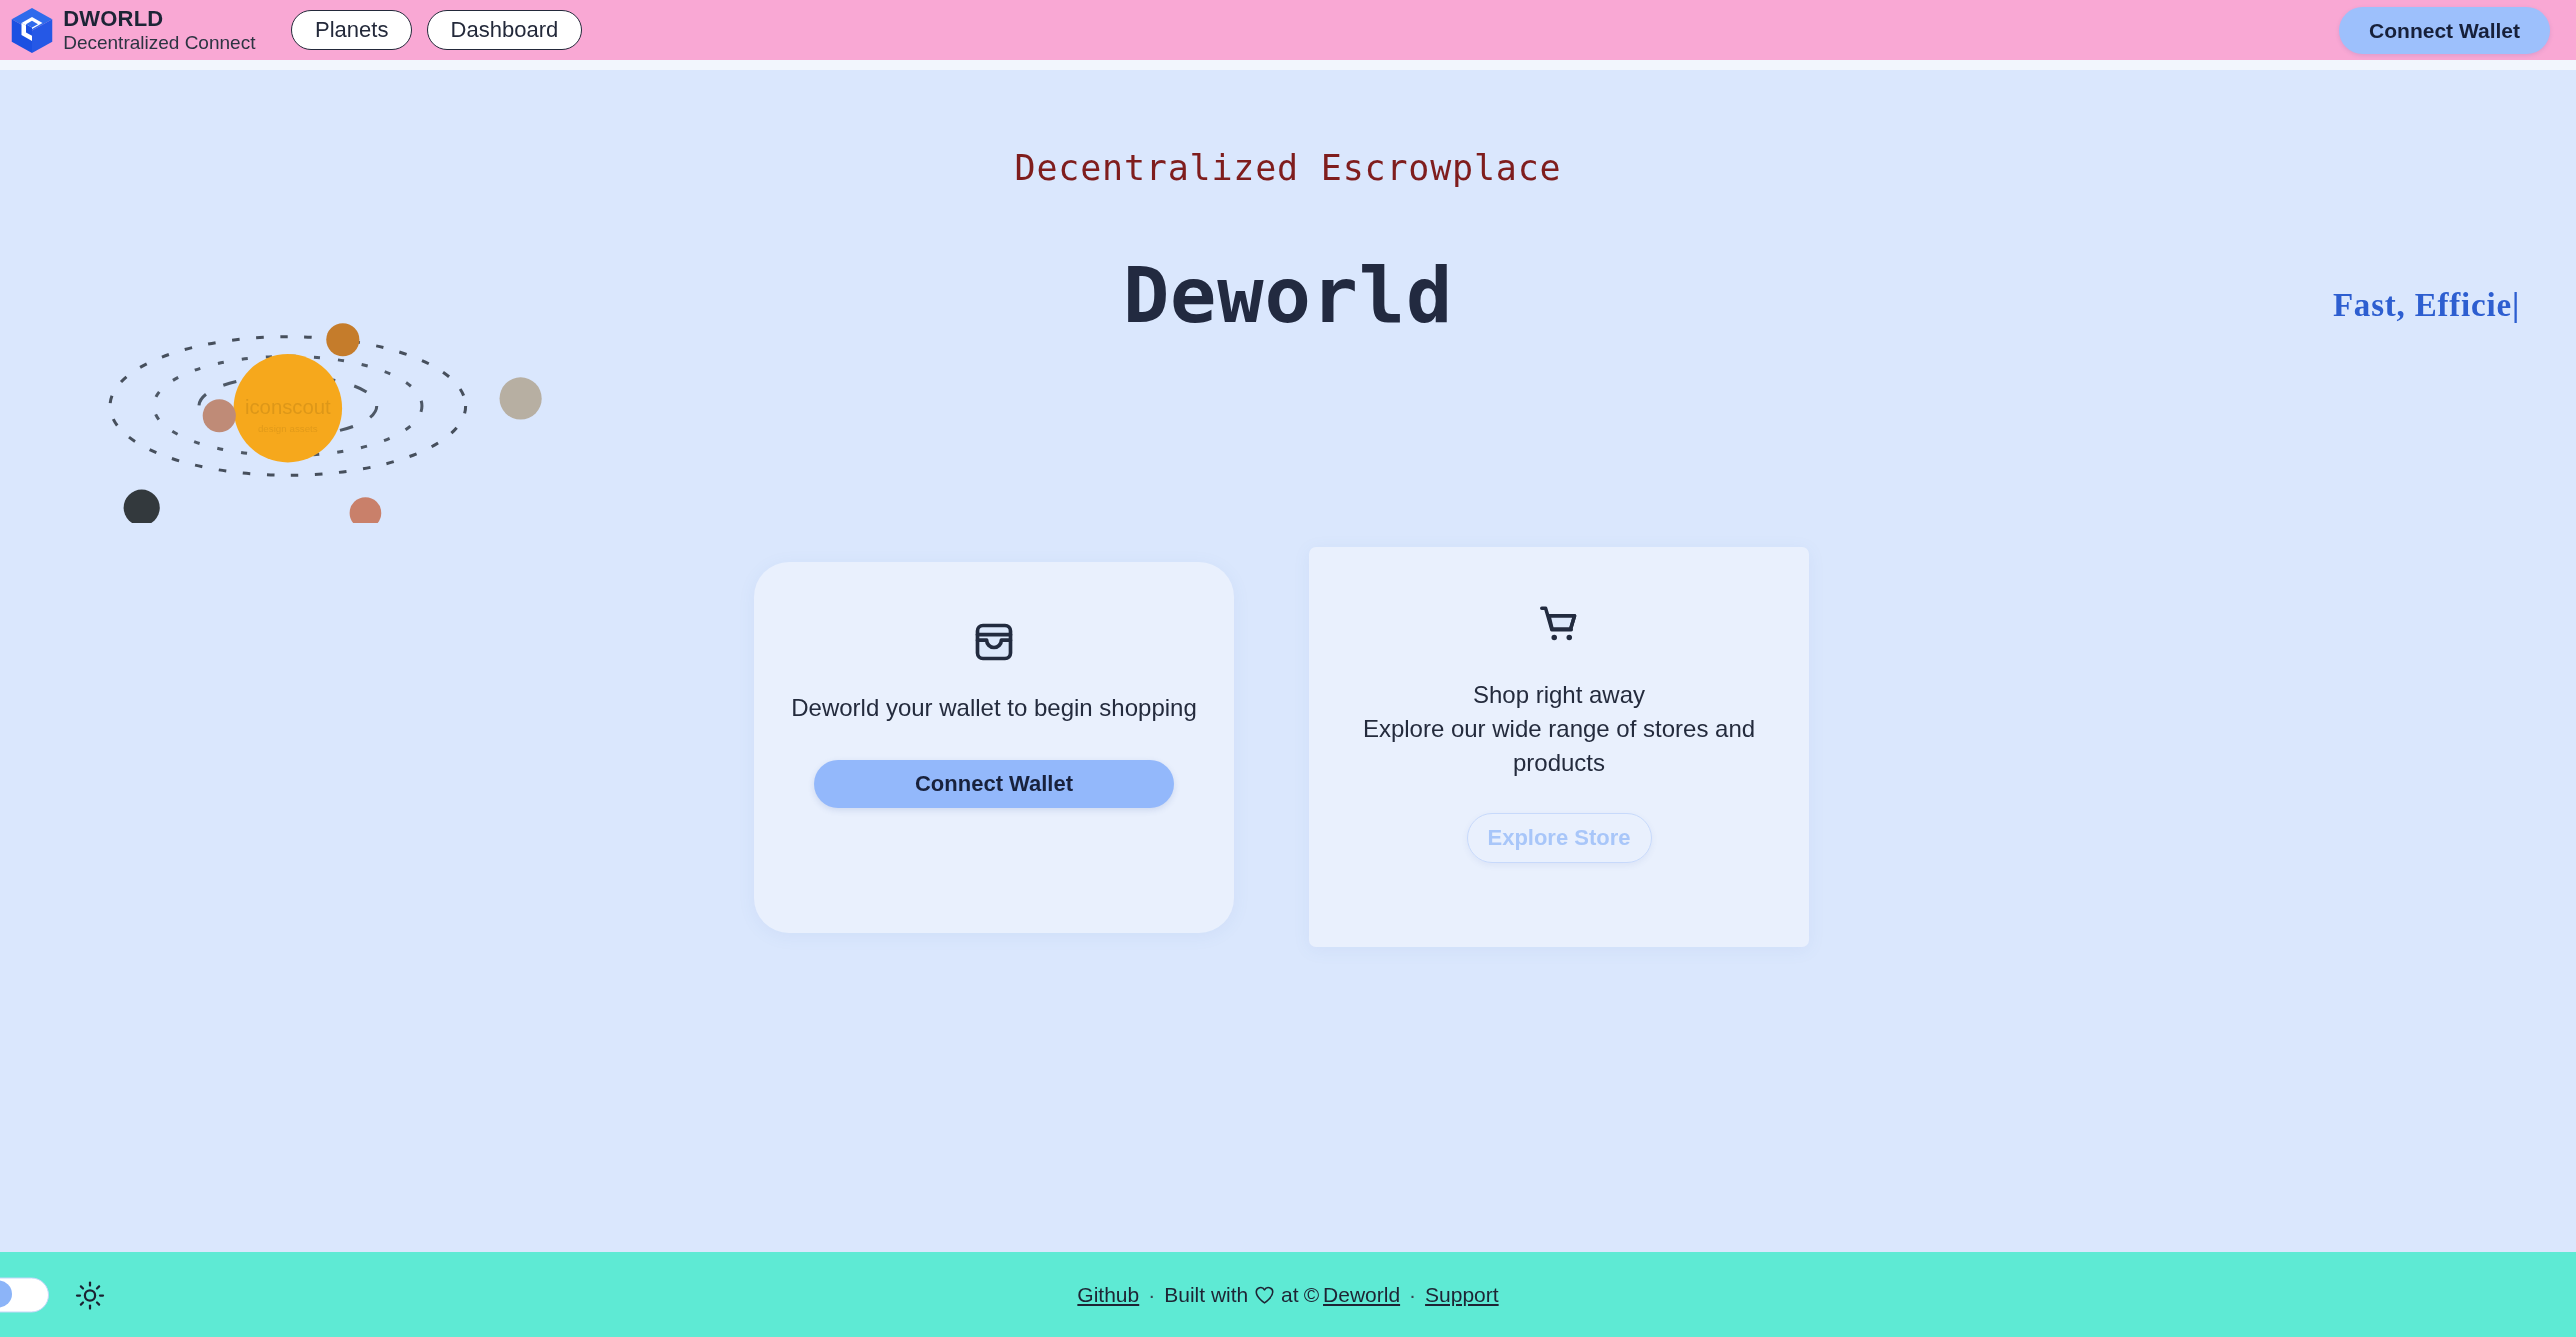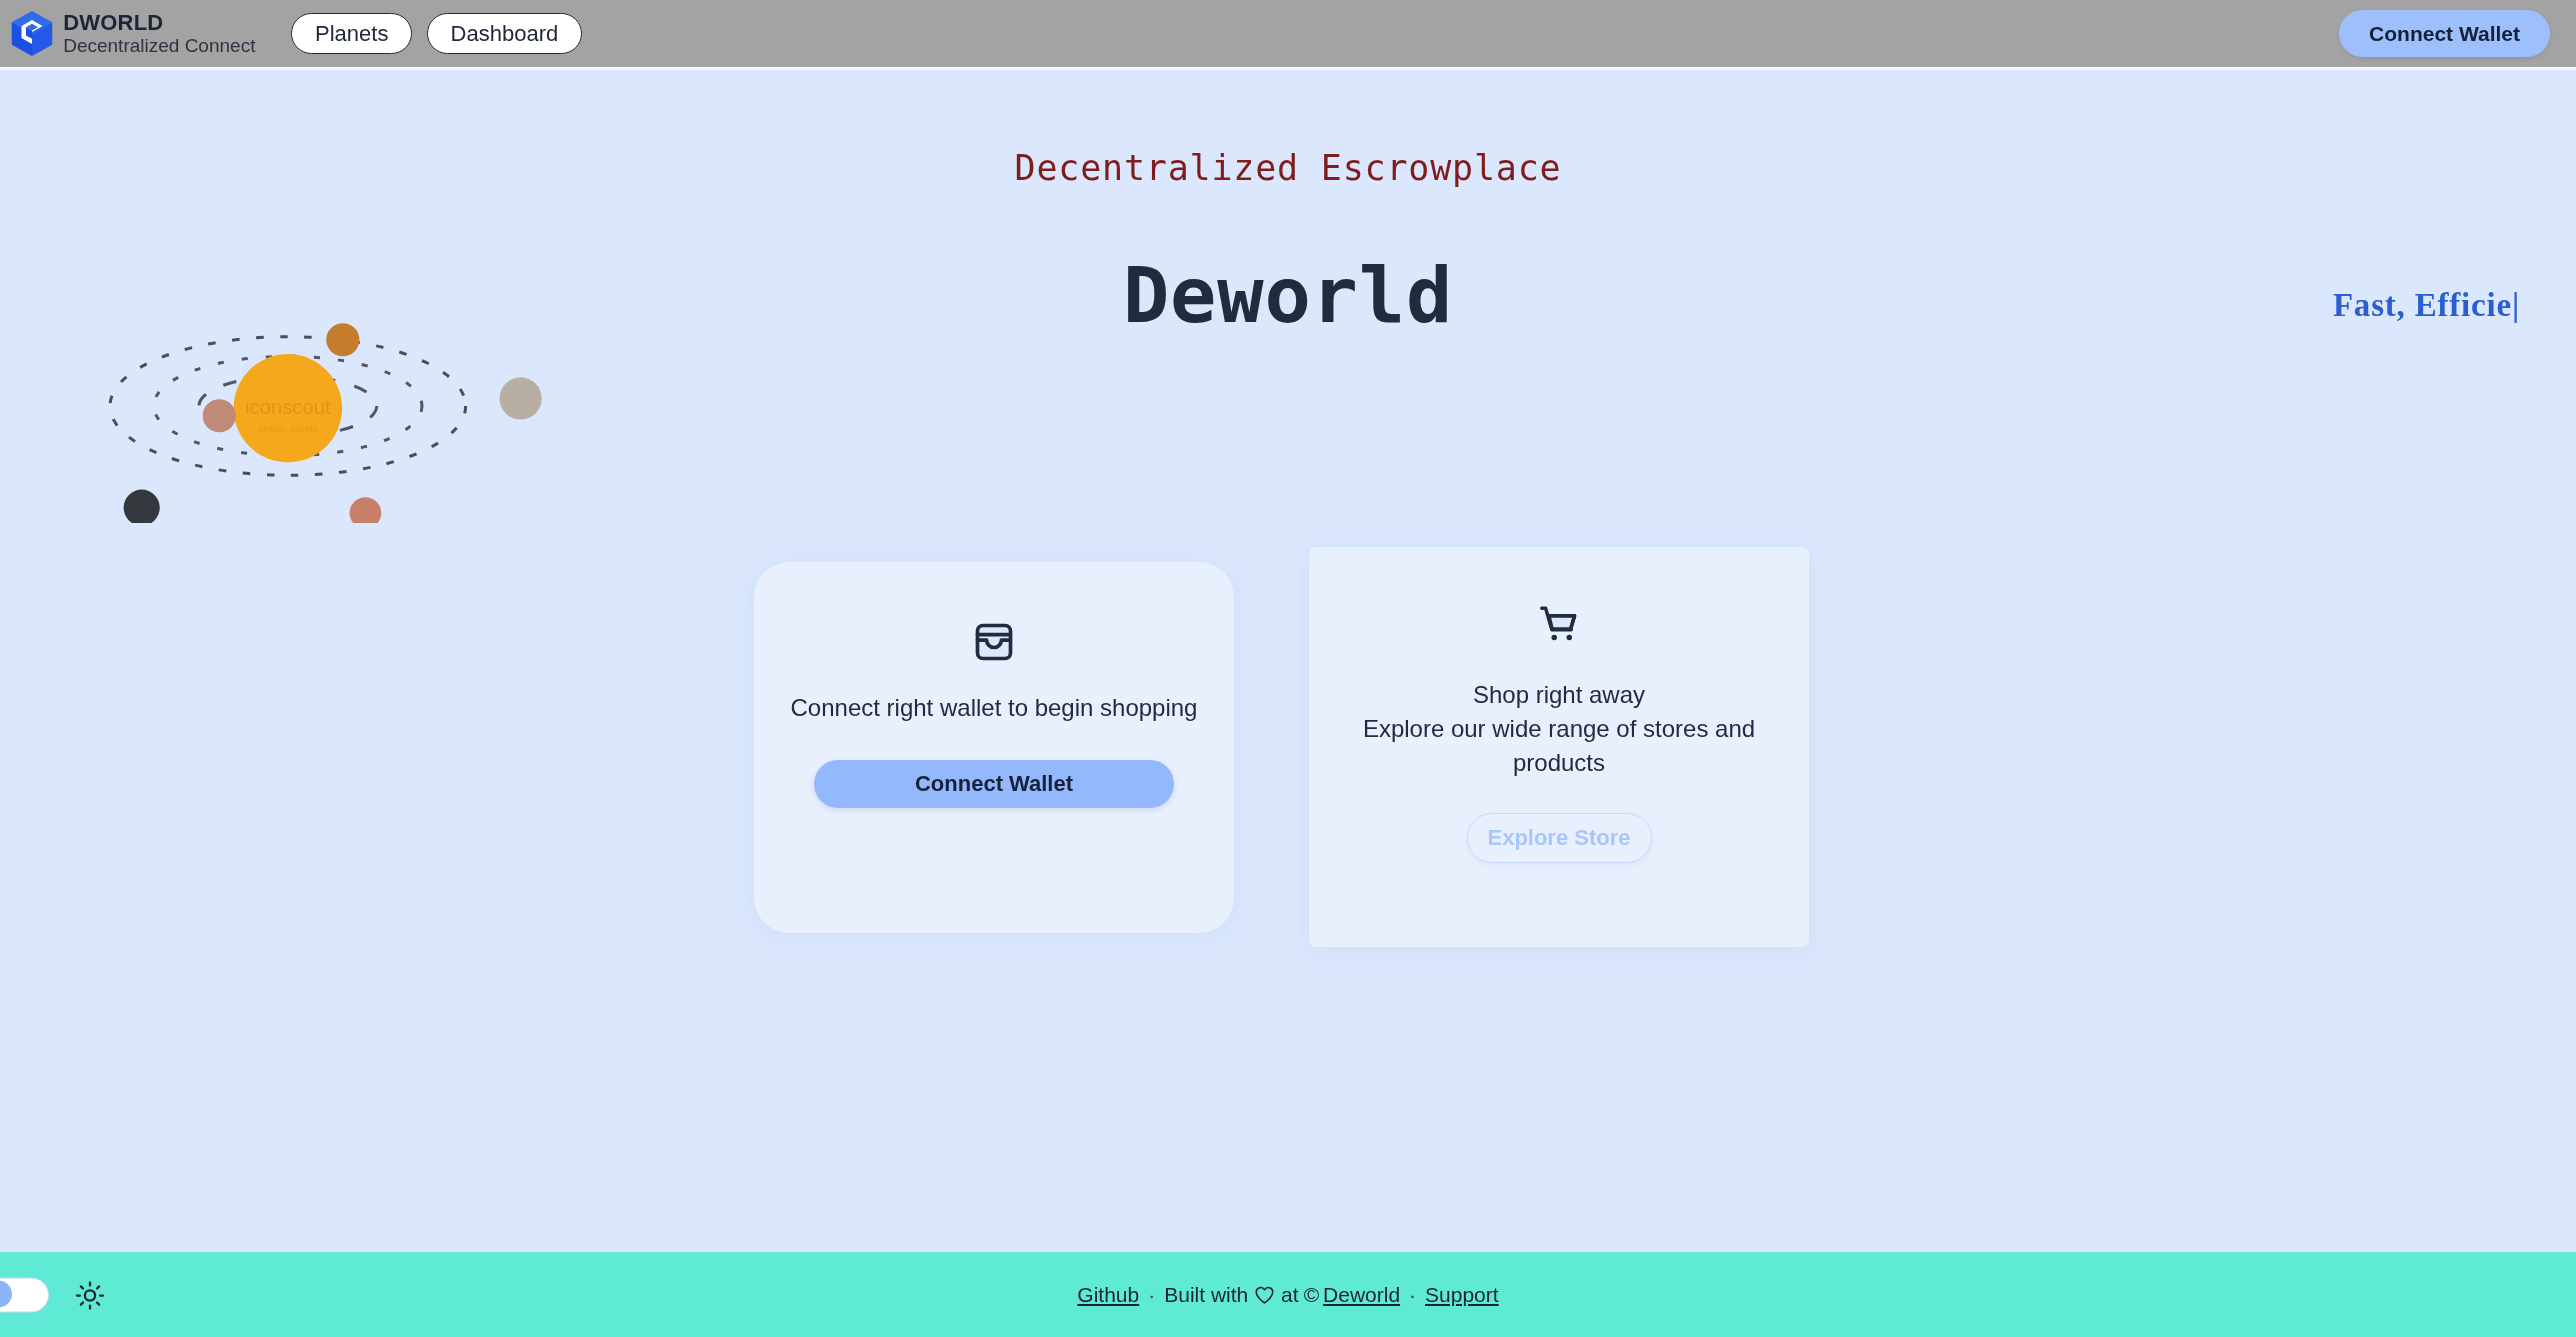--- a/index.html
+++ b/index.html
@@ -17,22 +17,22 @@
     position: relative;
     width: 2576px;
     height: 1338px;
   }
 
   
   .header {
     position: absolute;
     top: 0; left: 0;
     width: 2576px;
-    height: 67px;
-    background: #a3a3a3;
+    height: 60px;
+    background: #f9a8d4;
     display: flex;
     align-items: center;
     box-sizing: border-box;
     padding: 0 26px 0 10.6px;
   }
   .brand {
     display: flex;
     align-items: center;
     gap: 10.6px;
   }
@@ -328,21 +328,21 @@
       <circle cx="58" cy="290" r="24" fill="#33393d"></circle>
       <circle cx="355" cy="297" r="21" fill="#c9806a"></circle>
     </svg>
 
     <div class="card card-wallet">
       <svg class="card-icon" viewBox="0 0 24 24" fill="none" stroke="#222b3f" stroke-width="2" stroke-linecap="round" stroke-linejoin="round">
         <rect x="3" y="3" width="18" height="18" rx="3" fill="#dce8fb"></rect>
         <line x1="3" y1="8" x2="21" y2="8"></line>
         <path d="M3 11h5a4 4 0 0 0 8 0h5"></path>
       </svg>
-      <div class="card-text">Connect right wallet to begin shopping</div>
+      <div class="card-text">Deworld your wallet to begin shopping</div>
       <button class="btn-card-primary">Connect Wallet</button>
     </div>
 
     <div class="card card-shop">
       <svg class="card-icon" viewBox="0 0 24 24" fill="none" stroke="#222b3f" stroke-width="1.9" stroke-linecap="round" stroke-linejoin="round">
         <path d="M6.5 7.5h14l-2.2 7.4H8.3z" fill="#dce8fb"></path>
         <path d="M2.6 3.4h2.1l1.4 4.8 2 6.9h10.6"></path>
         <path d="M6.5 7.5h14l-2.2 7.4H8.3"></path>
         <circle cx="9.4" cy="19.4" r="1.5" fill="#222b3f" stroke="none"></circle>
         <circle cx="17.6" cy="19.4" r="1.5" fill="#222b3f" stroke="none"></circle>

